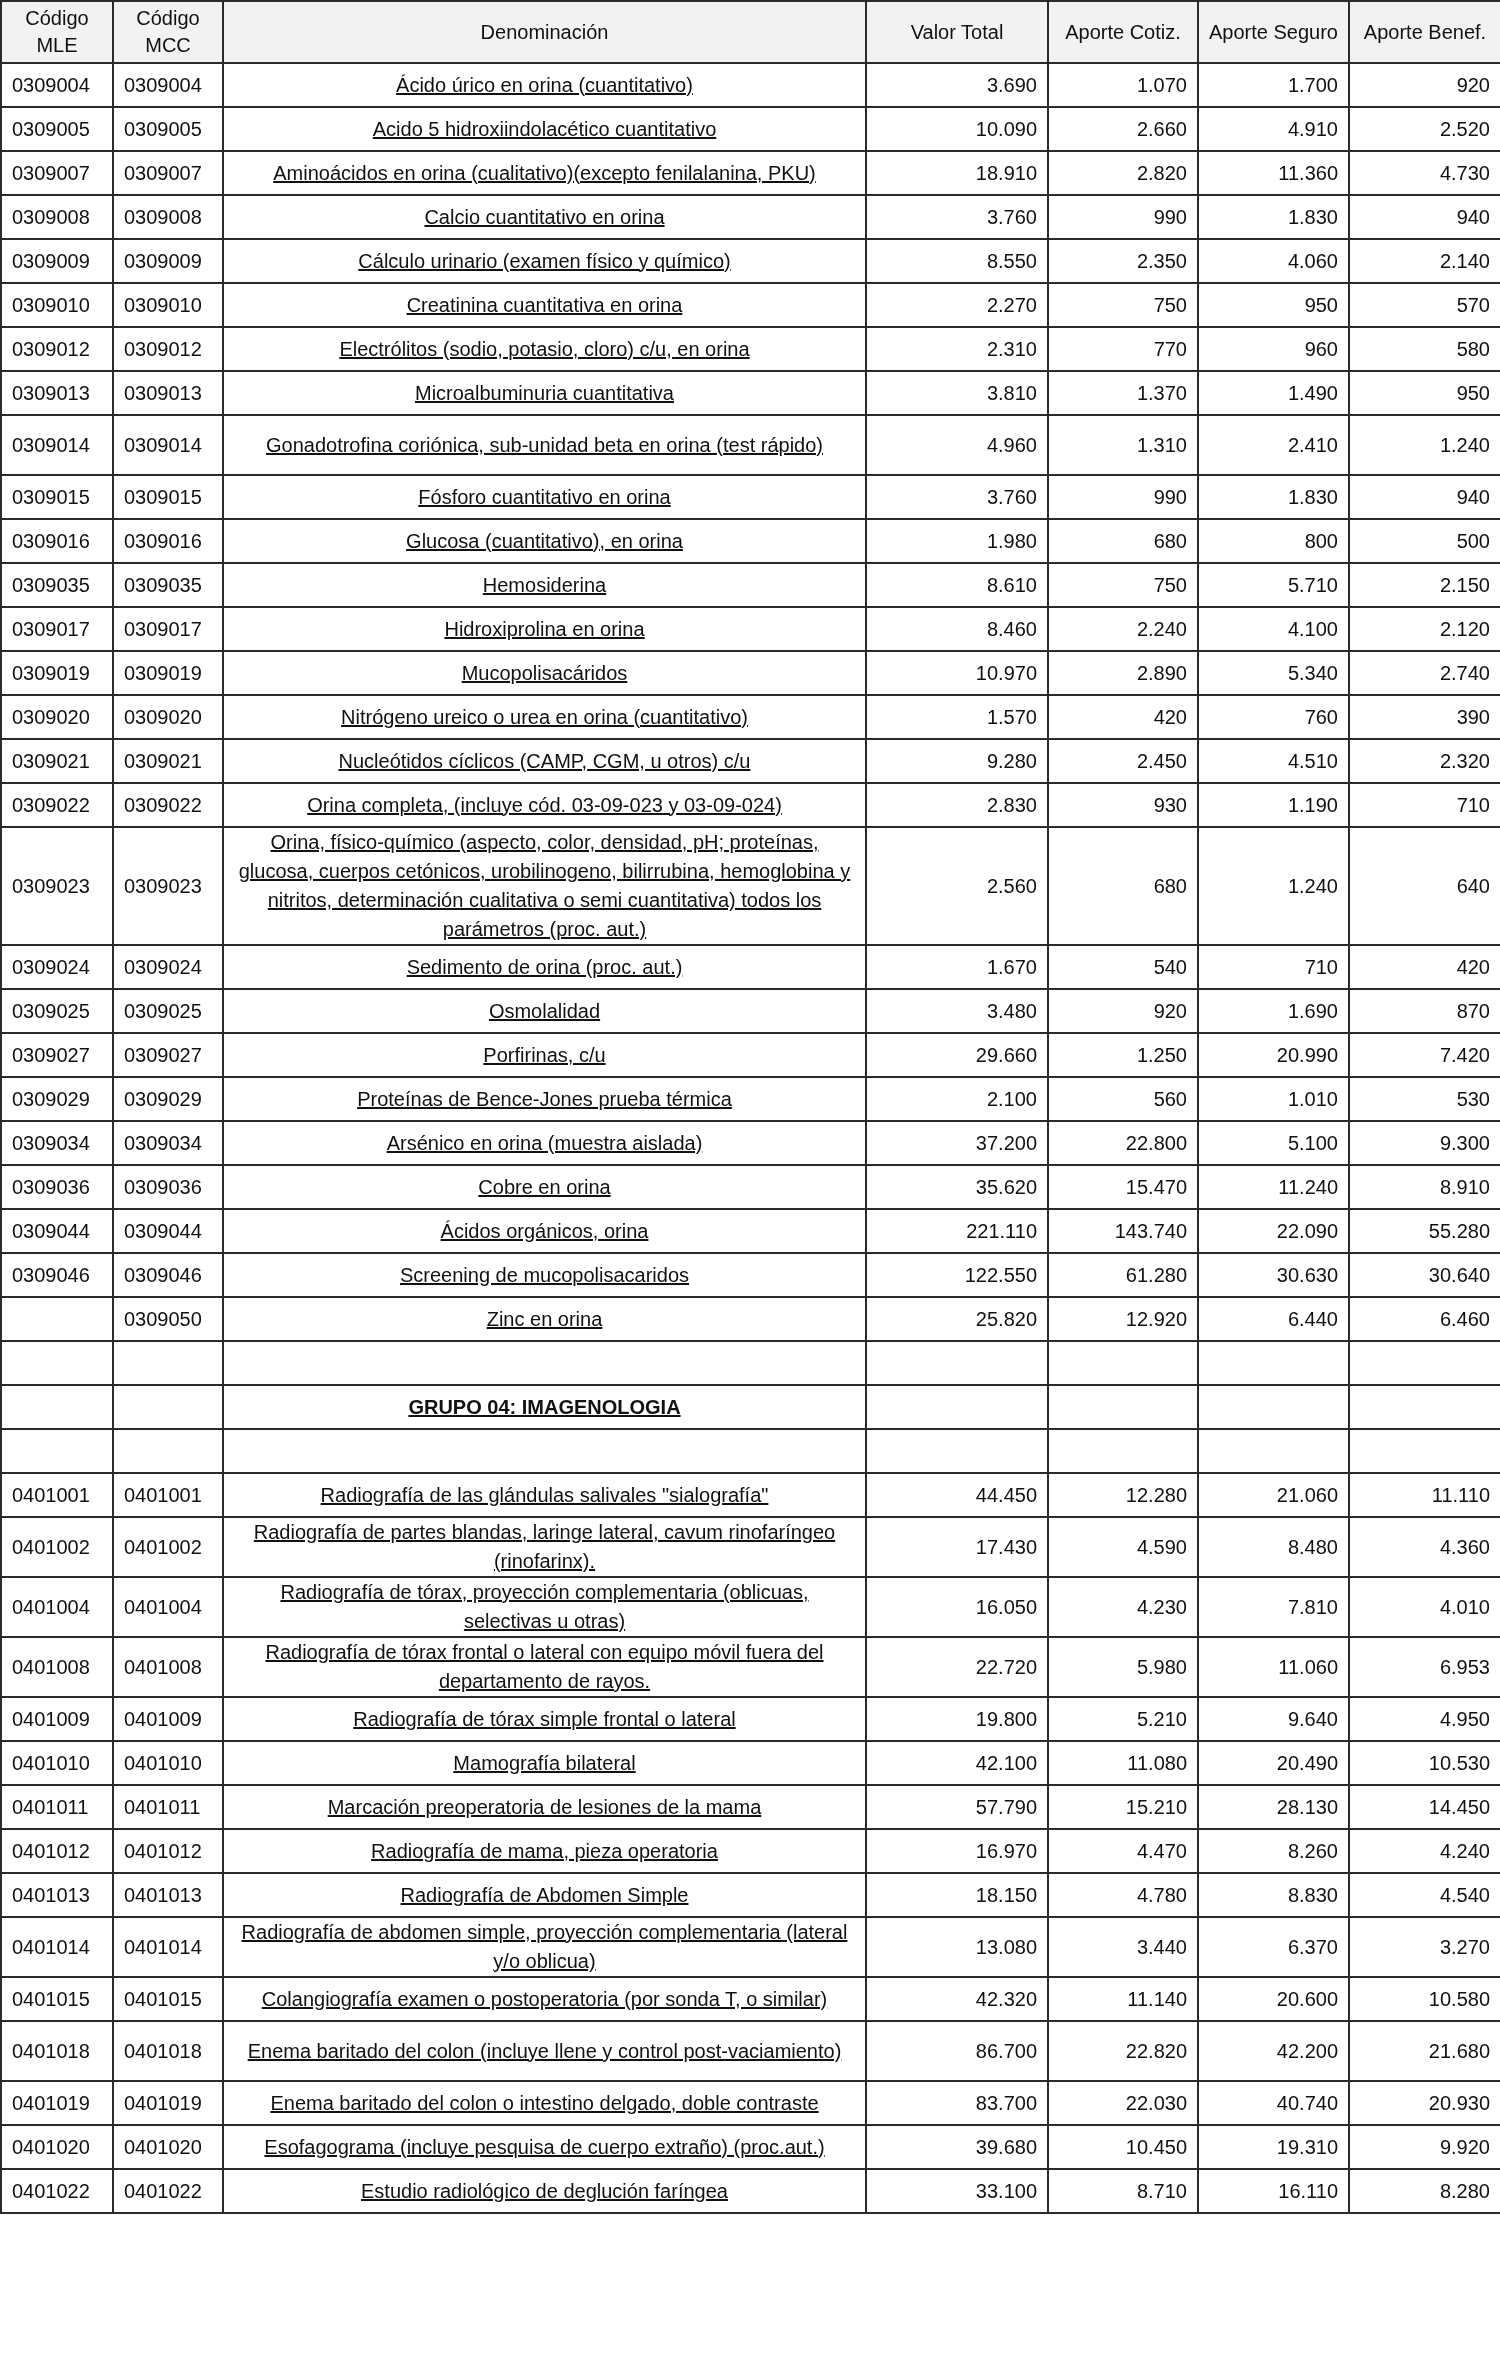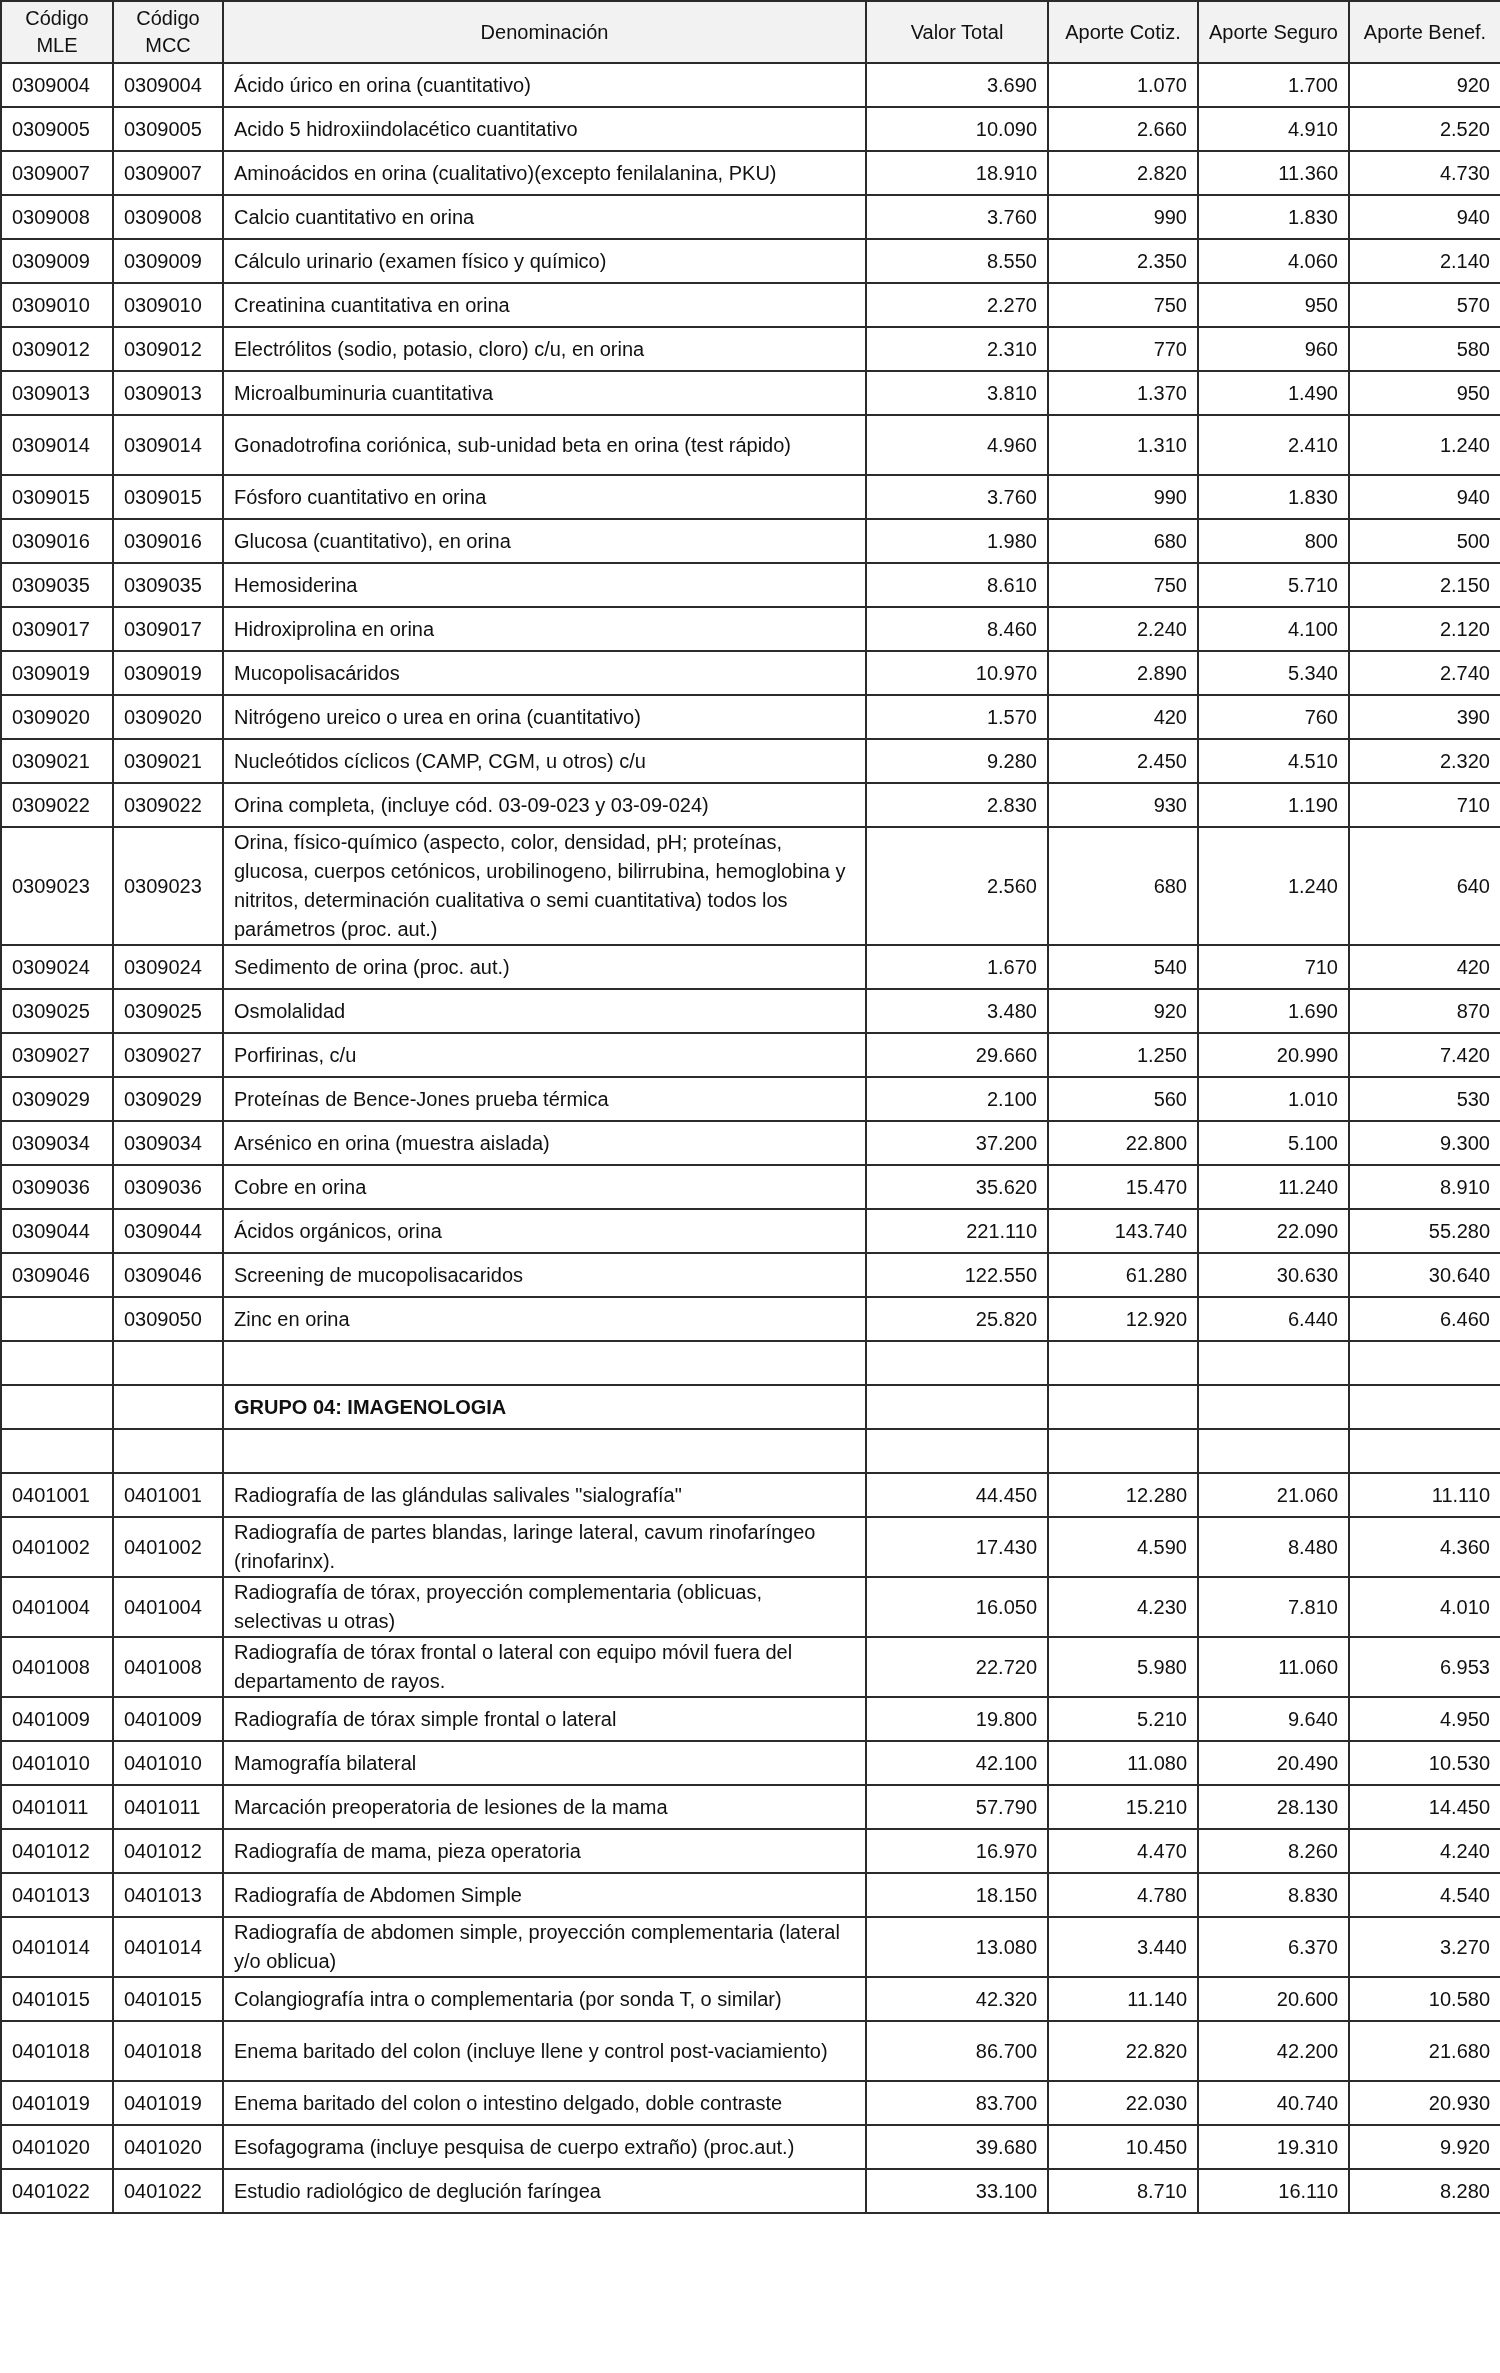--- a/index.html
+++ b/index.html
@@ -21,21 +21,21 @@
   }
   table.arancel thead th {
     background: #f2f2f2;
     font-weight: normal;
     text-align: center;
     height: 60px;
     line-height: 27px;
     padding: 0 4px;
   }
   td.code { text-align: left; padding-left: 8px; padding-right: 4px; white-space: nowrap; }
-  td.desc { text-align: left; padding-left: 10px; }
+  td.desc { text-align: center; padding-left: 10px; text-decoration: underline; }
   td.num { text-align: right; padding-right: 22px; white-space: nowrap; }
   tr.r1 td { height: 42px; }
   tr.r2 td { height: 58px; }
   tr.r4 td { height: 116px; }
   tr.group td.desc { font-weight: bold; border-radius: 14px; }
 </style>
 </head>
 <body>
 
 <table class="arancel">
@@ -416,21 +416,21 @@
         <td class="code">0401014</td>
         <td class="desc">Radiografía de abdomen simple, proyección complementaria (lateral y/o oblicua)</td>
         <td class="num">13.080</td>
         <td class="num">3.440</td>
         <td class="num">6.370</td>
         <td class="num">3.270</td>
       </tr>
       <tr class="r1">
         <td class="code">0401015</td>
         <td class="code">0401015</td>
-        <td class="desc">Colangiografía intra o complementaria (por sonda T, o similar)</td>
+        <td class="desc">Colangiografía examen o postoperatoria (por sonda T, o similar)</td>
         <td class="num">42.320</td>
         <td class="num">11.140</td>
         <td class="num">20.600</td>
         <td class="num">10.580</td>
       </tr>
       <tr class="r2">
         <td class="code">0401018</td>
         <td class="code">0401018</td>
         <td class="desc">Enema baritado del colon (incluye llene y control post-vaciamiento)</td>
         <td class="num">86.700</td>

